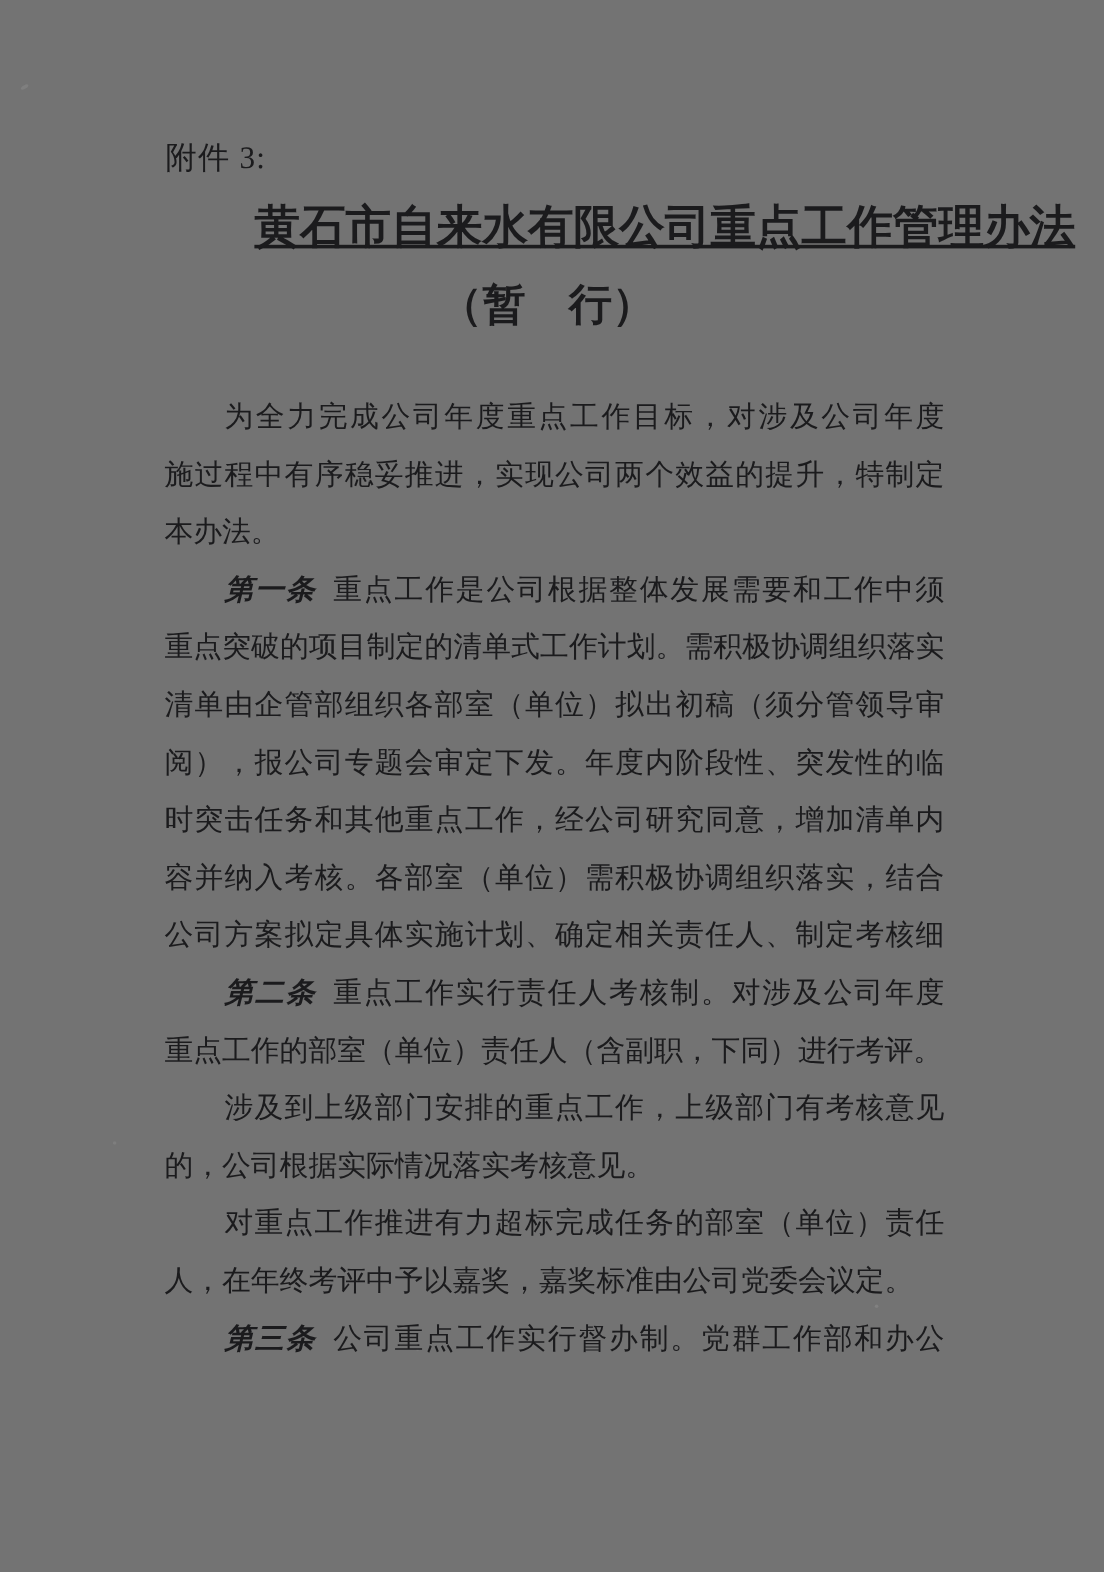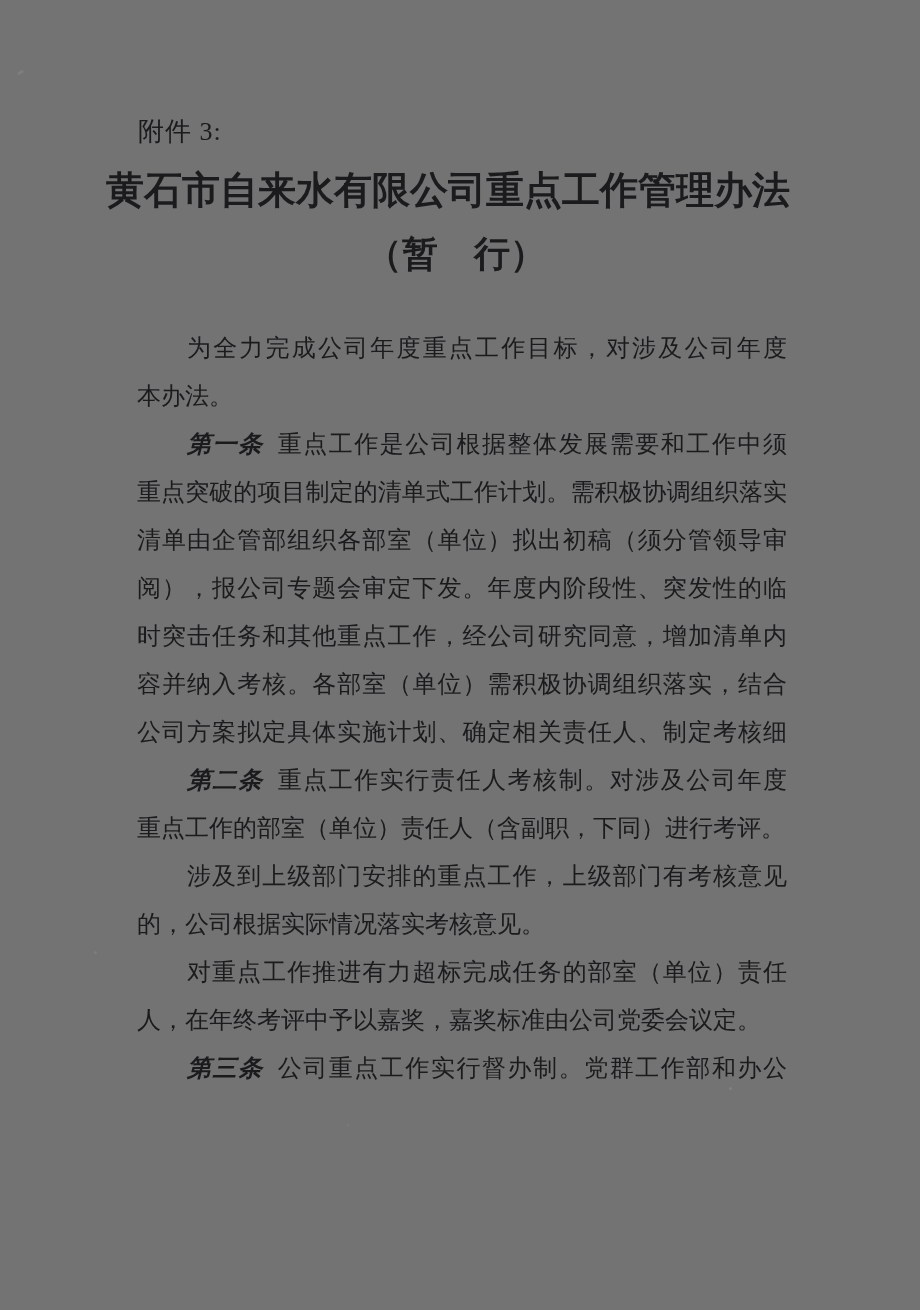--- a/index.html
+++ b/index.html
@@ -23,26 +23,27 @@
     font-size: 26px;
     line-height: 32px;
     letter-spacing: 1px;
     white-space: nowrap;
   }
   .title {
     position: absolute;
     left: 0;
     top: 166px;
     width: 896px;
-    text-align: center;
+    text-align: right;
     font-size: 38px;
     font-weight: bold;
     line-height: 48px;
     letter-spacing: 0;
     white-space: nowrap;
+    text-decoration: underline;
   }
   .subtitle {
     position: absolute;
     left: 0;
     top: 230px;
     width: 912px;
     text-align: center;
     font-size: 36px;
     font-weight: bold;
     line-height: 48px;
@@ -96,20 +97,21 @@
   <span class="speck s4"></span>
 
   <div class="attachment">附件 3:</div>
 
   <div class="title">黄石市自来水有限公司重点工作管理办法</div>
 
   <div class="subtitle">（暂　行）</div>
 
   <div class="body">
     <div class="line full indent"><span>为全力完成公司年度重点工作目标，对涉及公司年度</span></div>
+    <div class="line full"><span>施过程中有序稳妥推进，实现公司两个效益的提升，特制定</span></div>
     <div class="line end"><span>本办法。</span></div>
     <div class="line full indent"><span class="head">第一条</span><span>重点工作是公司根据整体发展需要和工作中须</span></div>
     <div class="line full"><span>重点突破的项目制定的清单式工作计划。需积极协调组织落实</span></div>
     <div class="line full"><span>清单由企管部组织各部室（单位）拟出初稿（须分管领导审</span></div>
     <div class="line full"><span>阅），报公司专题会审定下发。年度内阶段性、突发性的临</span></div>
     <div class="line full"><span>时突击任务和其他重点工作，经公司研究同意，增加清单内</span></div>
     <div class="line full"><span>容并纳入考核。各部室（单位）需积极协调组织落实，结合</span></div>
     <div class="line full"><span>公司方案拟定具体实施计划、确定相关责任人、制定考核细</span></div>
     <div class="line full indent"><span class="head">第二条</span><span>重点工作实行责任人考核制。对涉及公司年度</span></div>
     <div class="line end"><span>重点工作的部室（单位）责任人（含副职，下同）进行考评。</span></div>

